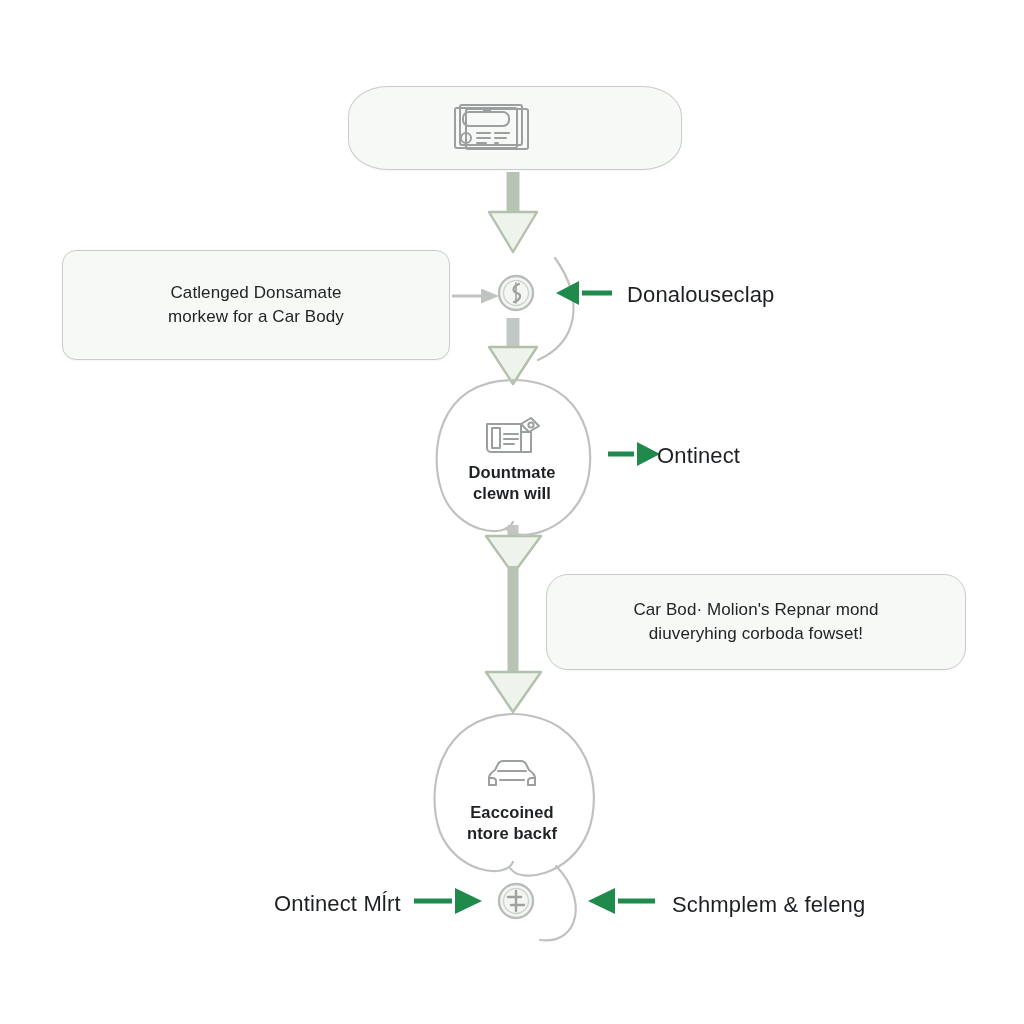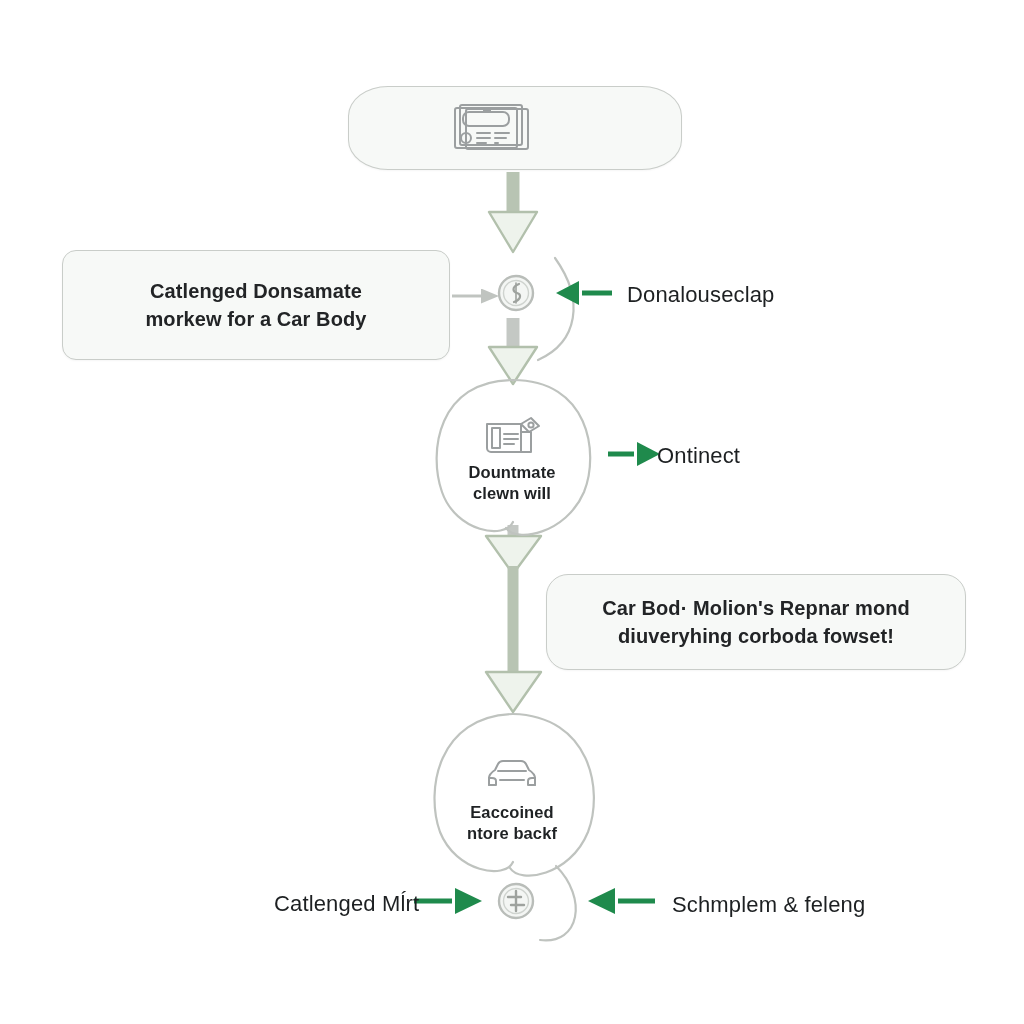--- a/index.html
+++ b/index.html
@@ -33,23 +33,23 @@
     border: 1.6px solid #c9cdc9;
     border-radius: 14px;
     display: flex;
     align-items: center;
     justify-content: center;
     text-align: center;
     color: #222426;
     box-shadow: 0 1px 2px rgba(0,0,0,0.04);
   }
   .node-box .box-text {
-    font-size: 20px;
+    font-size: 17px;
     line-height: 1.42;
-    font-weight: 700;
+    font-weight: 400;
     letter-spacing: .1px;
     padding: 0 18px;
     white-space: pre-line;
   }
 
   #top-node {
     left: 348px;
     top: 86px;
     width: 334px;
     height: 84px;
@@ -280,16 +280,16 @@
       <g stroke="#9ea29e" stroke-width="2.4" stroke-linecap="round">
         <path d="M21 11 v20"></path>
         <path d="M13 17 h13"></path>
         <path d="M16 25 h13"></path>
       </g>
     </svg>
   </div>
 
   <div class="side-label" id="label-donalouseclap">Donalouseclap</div>
   <div class="side-label" id="label-ontinect">Ontinect</div>
-  <div class="side-label" id="label-claiminus">Catlenged Mĺrt</div>
+  <div class="side-label" id="label-claiminus">Ontinect Mĺrt</div>
   <div class="side-label" id="label-schmplem">Schmplem &amp; feleng</div>
 
 </div>
 
 </body></html>

